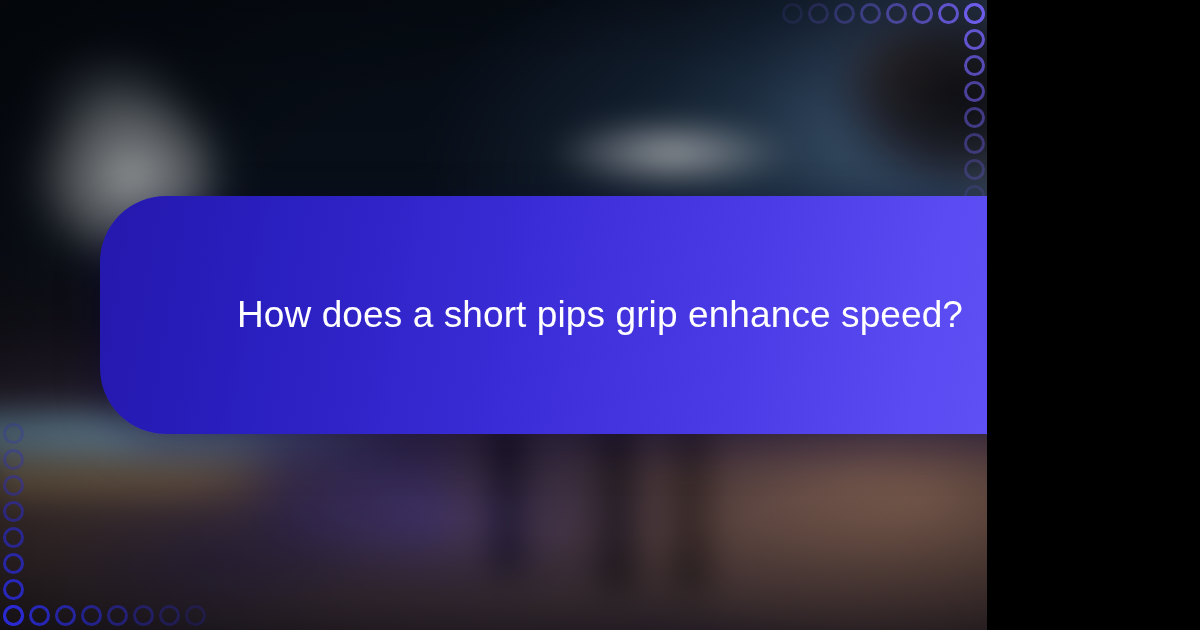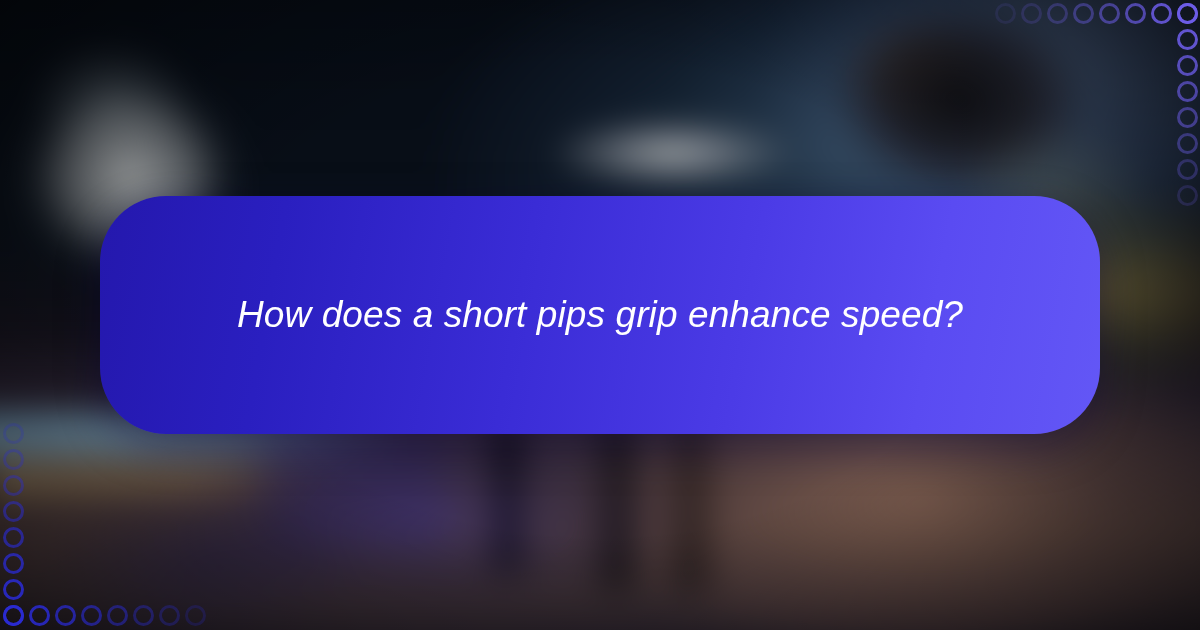--- a/index.html
+++ b/index.html
@@ -7,25 +7,24 @@
     margin: 0;
     padding: 0;
     background: #000;
   }
   body {
     font-family: "Liberation Sans", "DejaVu Sans", sans-serif;
   }
 
   #stage {
     position: relative;
-    width: 1200px;
+    width: 987px;
     height: 630px;
     overflow: hidden;
     background: #3b82f6;
-    font-style: italic;
   }
 
   
   .bg-layer {
     position: absolute;
     inset: 0;
     pointer-events: none;
   }
 
   

